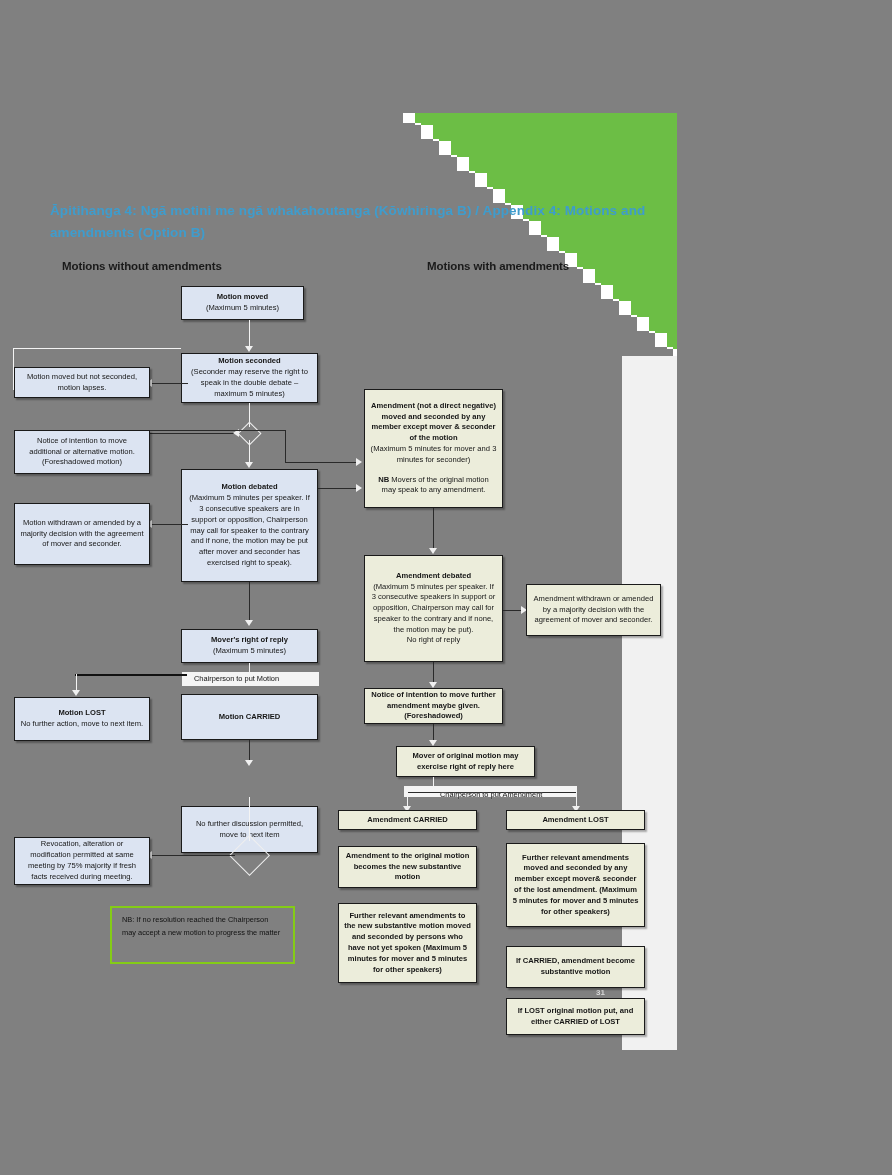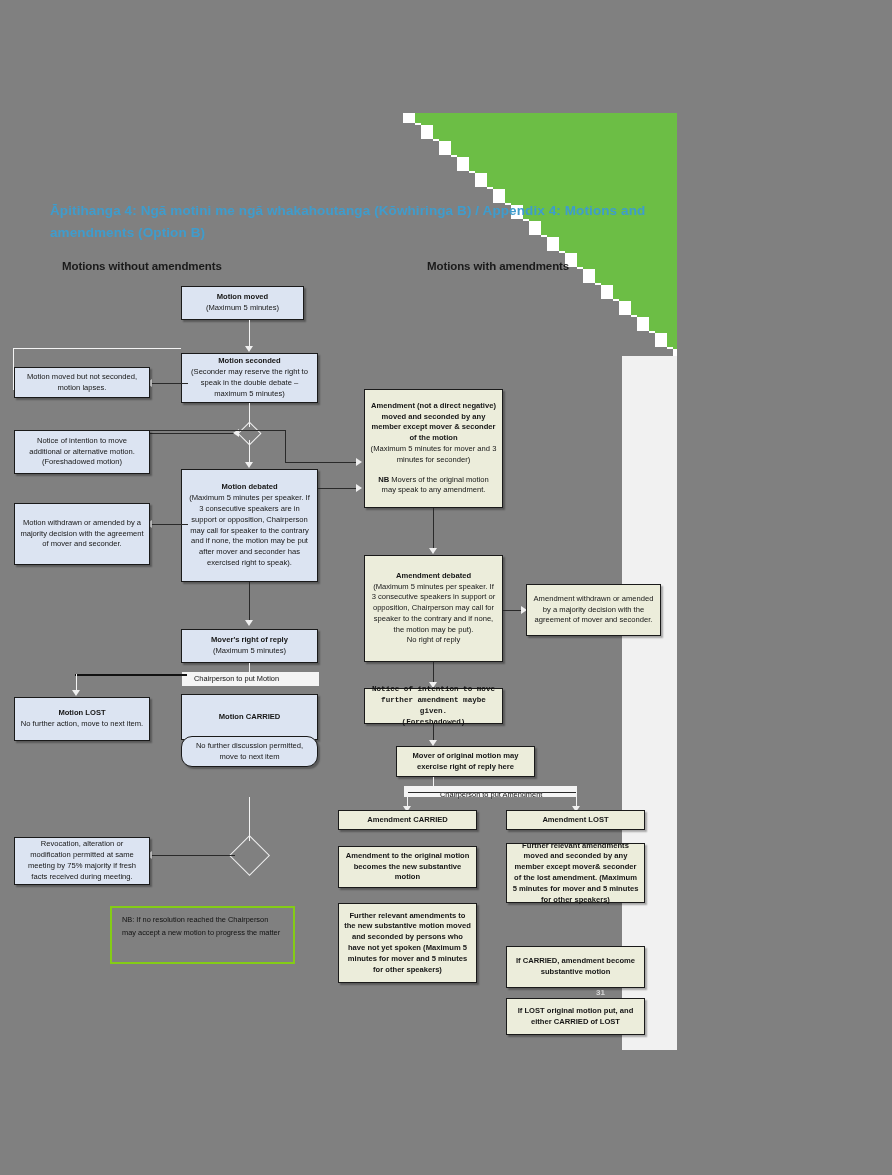--- a/index.html
+++ b/index.html
@@ -217,21 +217,21 @@
 
   <div class="box blue" style="left:181px;top:694px;width:137px;height:46px;">
     <div>
         <span class="t"><b>Motion CARRIED</b></span>
       </div>
   </div>
 
   <div class="ln v" style="left:249px;top:740px;height:22px;"></div>
   <div class="arw down" style="left:245px;top:760px;"></div>
 
-  <div class="box blue" style="left:181px;top:736px;width:137px;height:31px;border-radius:11px;">
+  <div class="box blue" style="left:181px;top:806px;width:137px;height:47px;">
     <div>
         <span class="t">No further discussion permitted, move to next item</span>
       </div>
   </div>
 
   <div class="ln v w" style="left:249px;top:797px;height:44px;"></div>
   <div class="diamond" style="left:235px;top:841px;width:27px;height:27px;"></div>
 
   <div class="ln h" style="left:150px;top:855px;width:85px;"></div>
   <div class="arw left" style="left:146px;top:851px;"></div>
@@ -271,21 +271,21 @@
 
   <div class="box cream" style="left:526px;top:584px;width:135px;height:52px;">
     <div>
         <span class="t">Amendment withdrawn or amended by a majority decision with the agreement of mover and seconder.</span>
       </div>
   </div>
 
   <div class="ln v" style="left:433px;top:662px;height:24px;"></div>
   <div class="arw down" style="left:429px;top:682px;"></div>
 
-  <div class="box cream" style="left:364px;top:688px;width:139px;height:36px;font-family:Liberation Mono, monospace;">
+  <div class="box cream" style="left:364px;top:688px;width:139px;height:36px;">
     <div>
       <span class="t"><b>Notice of intention to move further amendment maybe given.</b></span>
       <span class="t"><b>(Foreshadowed)</b></span>
     </div>
   </div>
 
   <div class="ln v" style="left:433px;top:724px;height:20px;"></div>
   <div class="arw down" style="left:429px;top:740px;"></div>
 
   <div class="box cream" style="left:364px;top:746px;width:139px;height:31px;margin-left:32px;">
@@ -320,21 +320,21 @@
       </div>
   </div>
 
   <div class="box cream" style="left:338px;top:903px;width:139px;height:80px;">
     <div>
         <span class="t"><b>Further relevant amendments to the new substantive motion moved and seconded by persons who have not yet spoken (Maximum 5 minutes for mover and 5 minutes for other speakers)</b></span>
       </div>
   </div>
 
 
-  <div class="box cream" style="left:506px;top:843px;width:139px;height:60px;">
+  <div class="box cream" style="left:506px;top:843px;width:139px;height:84px;">
     <div>
         <span class="t"><b>Further relevant amendments moved and seconded by any member except mover&amp; seconder of the lost amendment. (Maximum 5 minutes for mover and 5 minutes for other speakers)</b></span>
       </div>
   </div>
 
   <div class="box cream" style="left:506px;top:946px;width:139px;height:42px;">
     <div>
         <span class="t"><b>If CARRIED, amendment become substantive motion</b></span>
       </div>
   </div>

